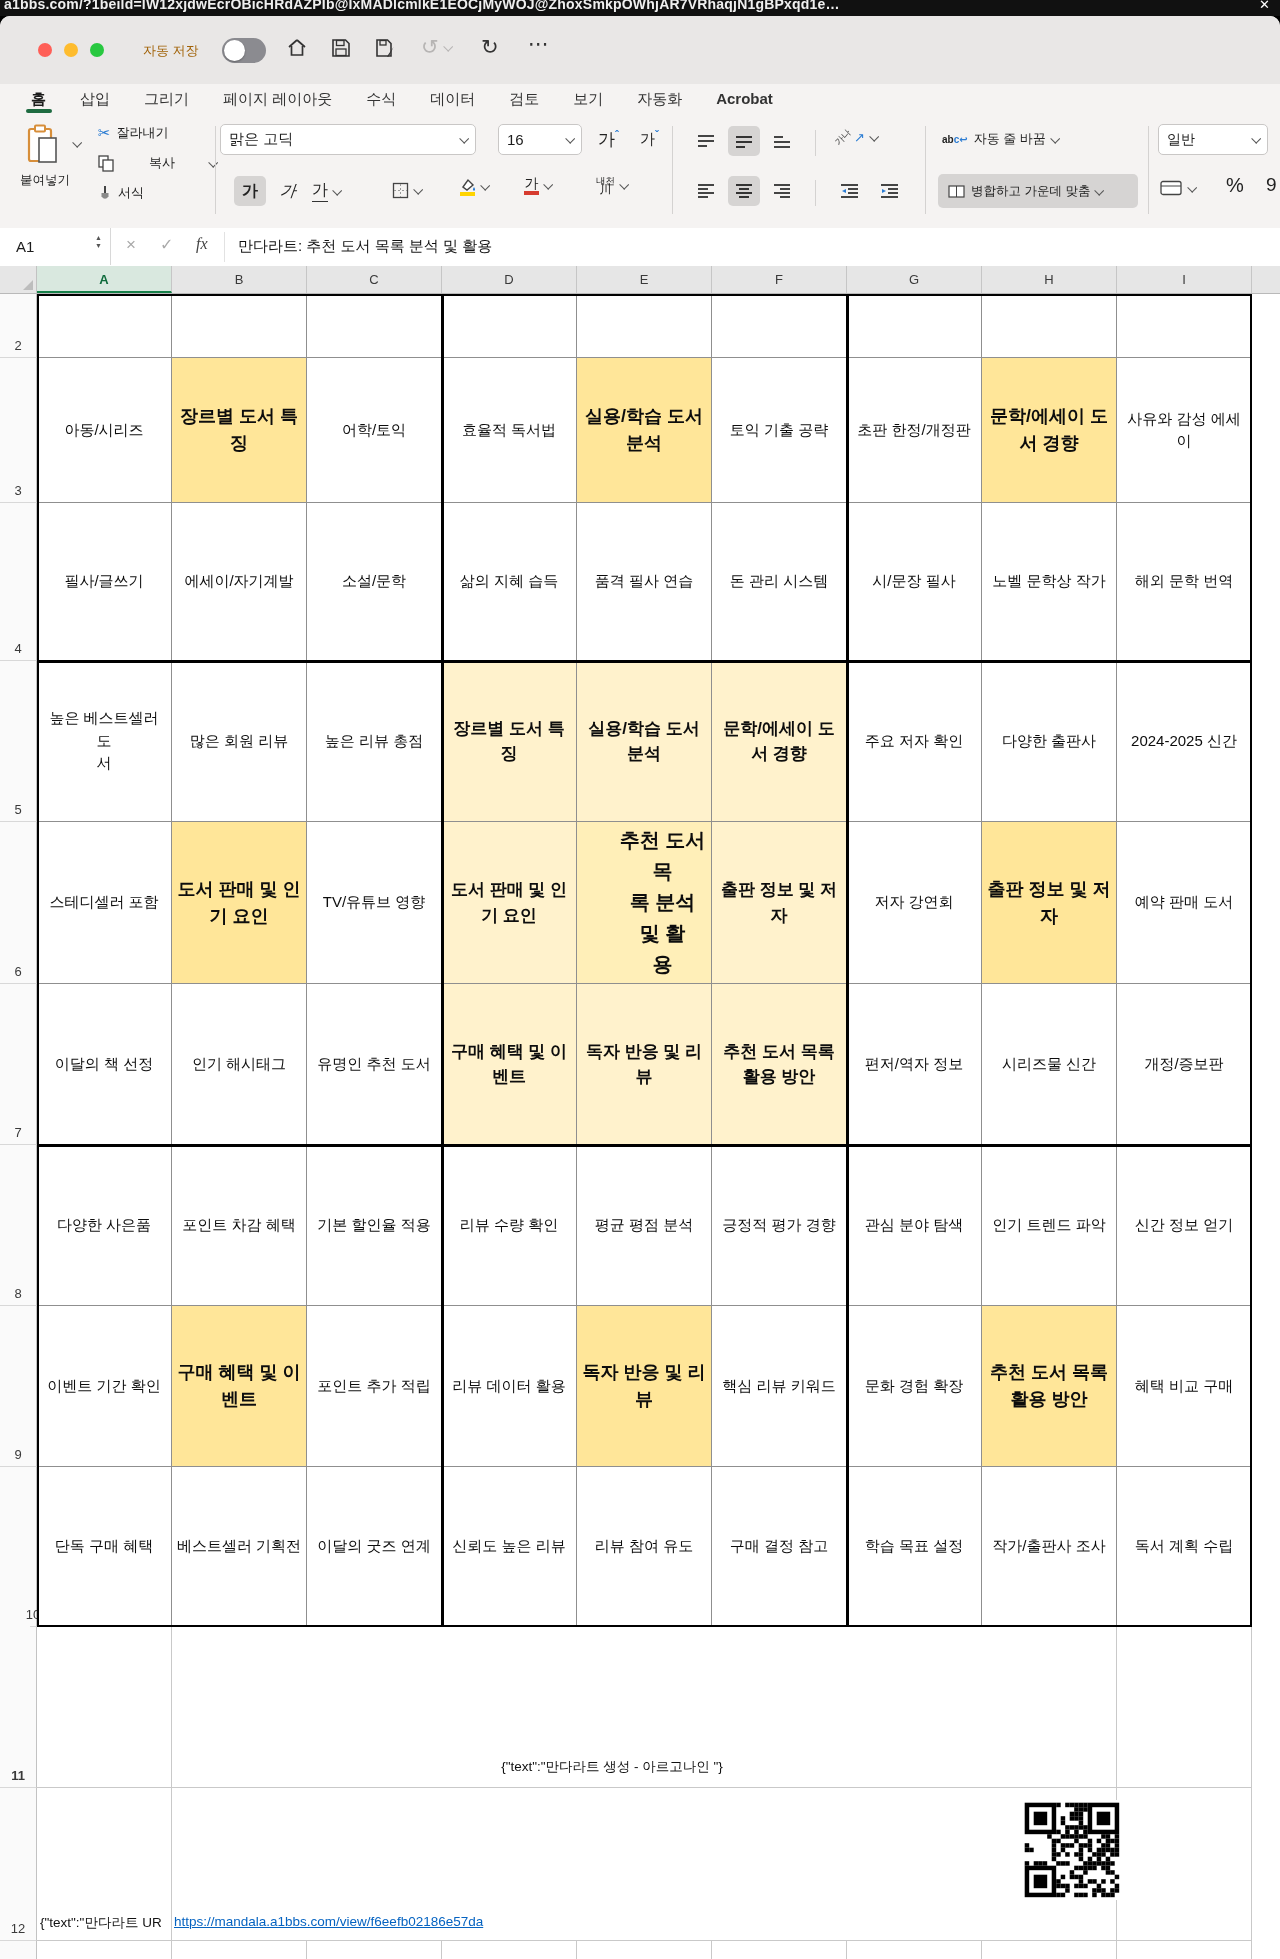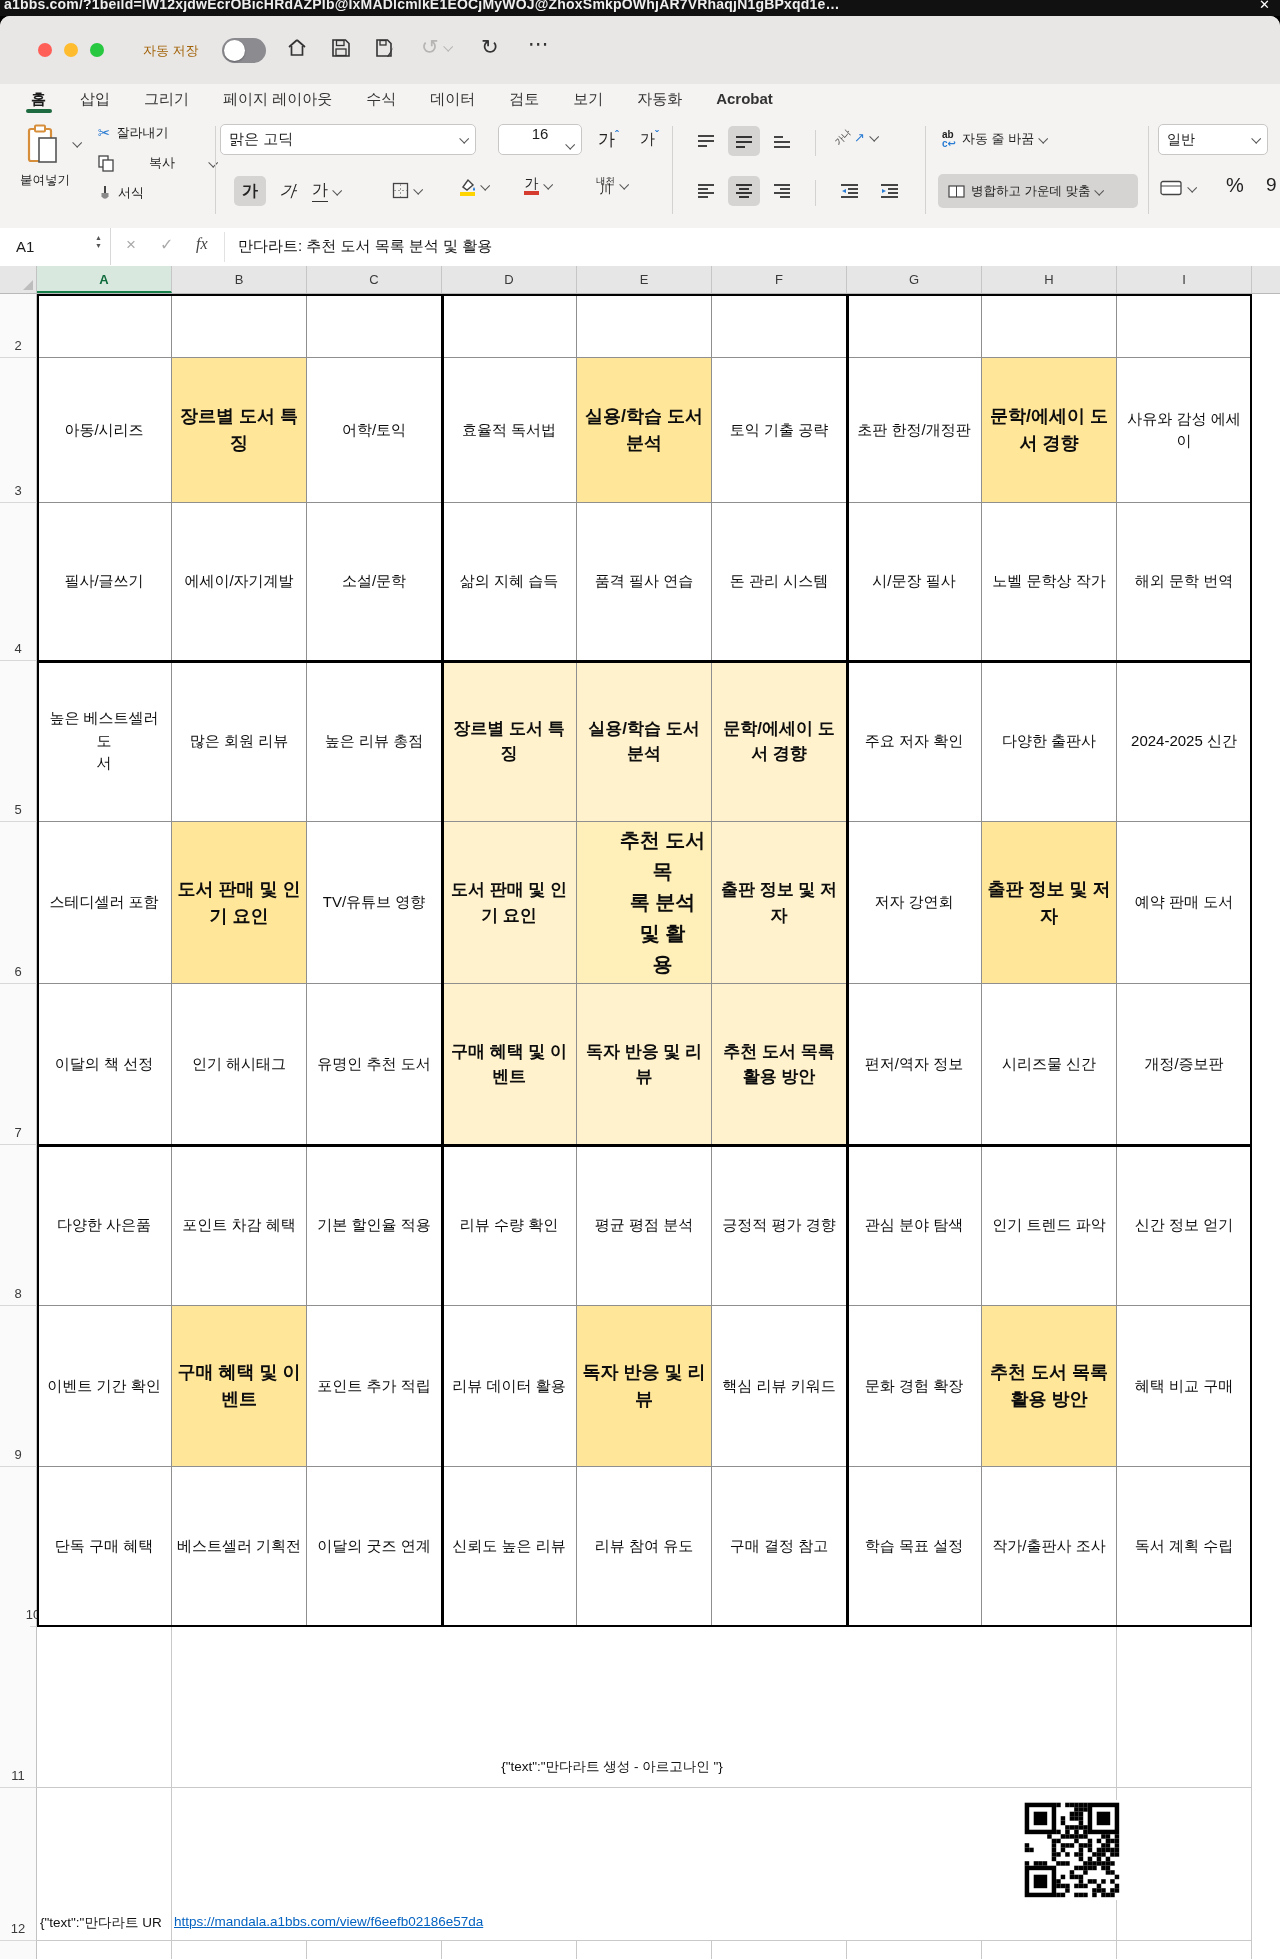--- a/index.html
+++ b/index.html
@@ -35,21 +35,21 @@
   .toolbar{position:absolute;left:0;top:100px;width:1280px;height:112px;background:#F5F3F2;border-bottom:1px solid #DCDAD9;}
   .toolbar .abs{position:absolute;}
   .smalllabel{font-size:13px;color:#222;}
   .ddbox{position:absolute;background:#fff;border:1px solid #C9C7C6;border-radius:5px;display:flex;align-items:center;font-size:15px;color:#1c1c1c;padding:0 8px;box-sizing:border-box;}
   .ddbox .chev{margin-left:auto;}
   .sqbtn{position:absolute;width:32px;height:30px;border-radius:5px;display:flex;align-items:center;justify-content:center;font-size:16px;color:#222;}
   .sqbtn.on{background:#D6D4D3;}
   .vdiv{position:absolute;width:1px;background:#D4D2D1;}
   .iconrow{display:flex;align-items:center;}
   .bluecaret{color:#2B7CD3;font-size:11px;font-weight:bold;}
-  .wrapic{display:flex;flex-direction:column;font-size:10px;line-height:9px;color:#222;font-weight:bold;margin-right:6px;}
+  .wrapic{display:flex;flex-direction:row;font-size:10px;line-height:9px;color:#222;font-weight:bold;margin-right:6px;}
   .wrapic .blue{color:#2B7CD3;}
   .mergebtn{position:absolute;background:#D6D4D3;border-radius:5px;display:flex;align-items:center;padding:0 10px;box-sizing:border-box;font-size:12.5px;color:#1c1c1c;}
   .redbar{display:block;width:15px;height:3.5px;background:#D63B2F;margin-top:1px;}
   .yellowbar{display:block;width:15px;height:3.5px;background:#FFD400;margin-top:1px;}
   .stack{display:flex;flex-direction:column;align-items:center;line-height:1;}
   .phon{font-size:9.5px;color:#222;line-height:9px;text-align:center;}
   .orienttxt{display:inline-block;font-size:9px;color:#444;transform:rotate(-45deg);margin-right:2px;}
   .arrowblue{color:#2B7CD3;font-size:13px;}
   
   .fbar{position:absolute;left:0;top:212px;width:1280px;height:38px;background:#fff;border-bottom:1px solid #C8C8C8;}
@@ -181,21 +181,21 @@
             <path d="M3.5 8 h7 v3.5 q-3.5 4.5 -7 0 Z" fill="#8a8a8a"></path>
           </svg>
         <span class="smalllabel">서식</span>
       </span>
       <span class="vdiv" style="left:215px;top:10px;height:88px;"></span>
 
       <span class="ddbox" style="left:220px;top:8px;width:256px;height:31px;">
         <span>맑은 고딕</span>
           <span class="chev"></span>
       </span>
-      <span class="ddbox" style="left:498px;top:8px;width:84px;height:31px;flex-direction:column;">
+      <span class="ddbox" style="left:498px;top:8px;width:84px;height:31px;">
         <span>16</span>
           <span class="chev"></span>
       </span>
       <span class="abs" style="left:598px;top:12px;font-size:17px;color:#222;"><span>가</span><sup class="bluecaret">ˆ</sup></span>
       <span class="abs" style="left:640px;top:12px;font-size:15px;color:#222;"><span>가</span><sup class="bluecaret">ˇ</sup></span>
 
       <span class="sqbtn on" style="left:234px;top:60px;font-weight:bold;">
           <span>가</span>
         </span>
       <span class="sqbtn" style="left:272px;top:60px;font-style:italic;transform:skewX(-6deg);">
@@ -375,21 +375,21 @@
       <div id="row-headers">
           <div class="rowh" style="height: 64px;">2</div>
           <div class="rowh" style="height: 145px;">3</div>
           <div class="rowh" style="height: 158px;">4</div>
           <div class="rowh" style="height: 161px;">5</div>
           <div class="rowh" style="height: 162px;">6</div>
           <div class="rowh" style="height: 161px;">7</div>
           <div class="rowh" style="height: 161px;">8</div>
           <div class="rowh" style="height: 161px;">9</div>
           <div class="rowh" style="height: 160px; margin-left: 30px;">10</div>
-          <div class="rowh" style="height: 161px;">11</div>
+          <div class="rowh" style="height: 161px; font-weight: bold;">11</div>
           <div class="rowh" style="height: 153px;">12</div>
           <div class="rowh" style="height: 34px;"></div>
         </div>
       <div class="gridwrap" style="--strong: #FFE699; --light: #FFF2CC; --center: #FFEFB8;">
         <div id="grid-rows">
             <div class="grow" style="height: 64px;">
               <div class="cell"></div>
               <div class="cell"></div>
               <div class="cell"></div>
               <div class="cell"></div>

